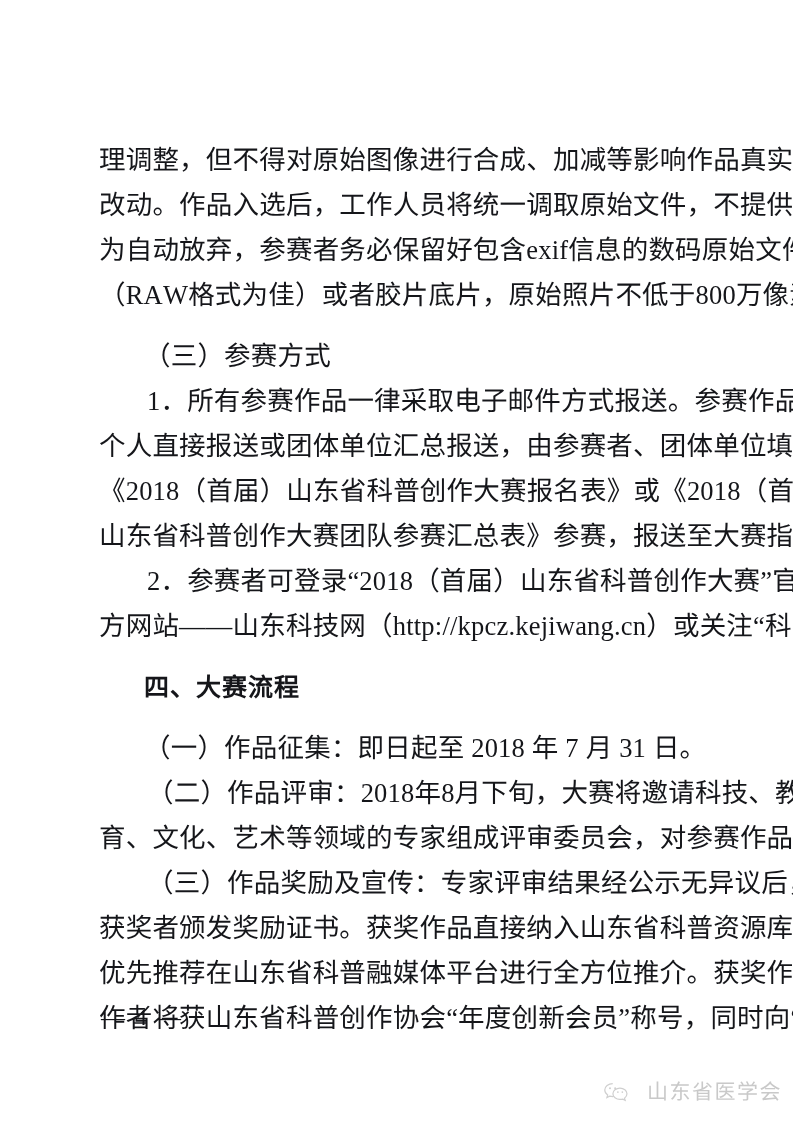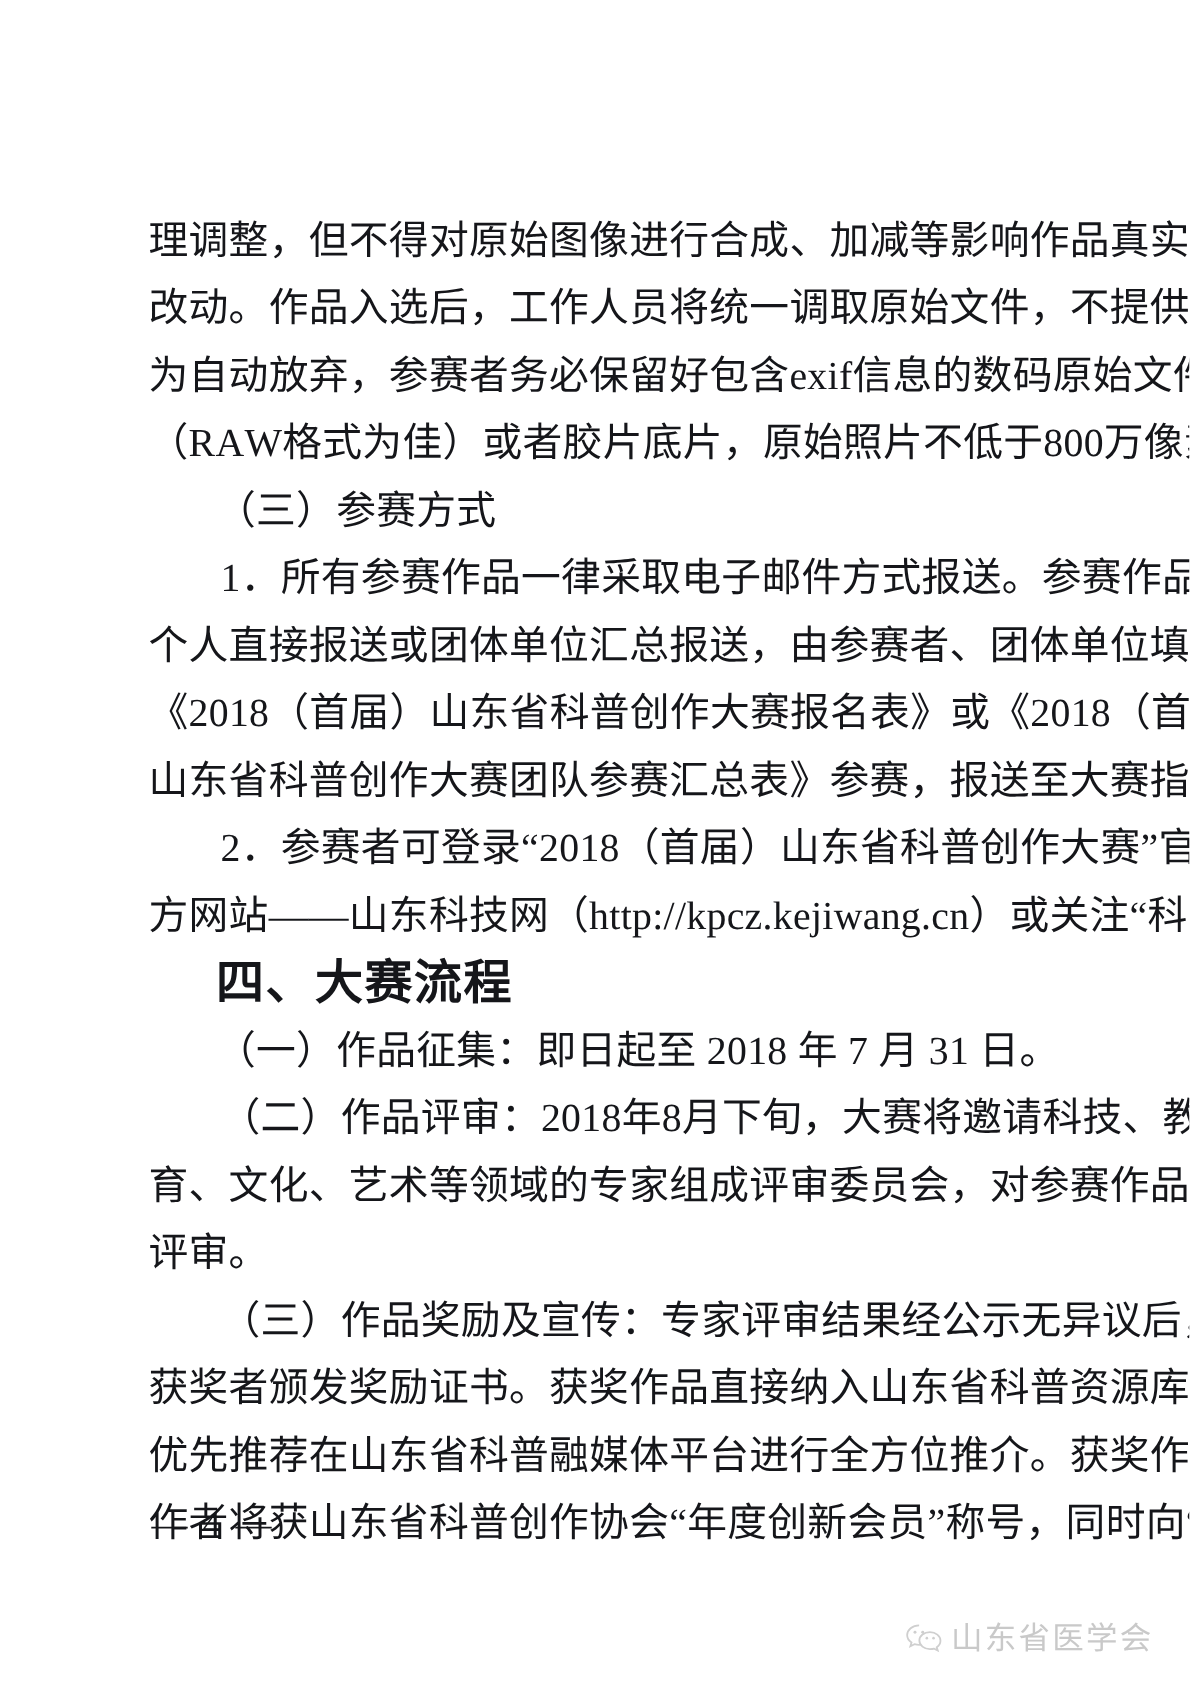--- a/index.html
+++ b/index.html
@@ -41,29 +41,30 @@
   .line.justify {
     display: flex;
     justify-content: space-between;
   }
   .line.justify > .ch {
     display: inline-block;
   }
 
   .line.indent {
     padding-left: 45px;
+    margin-top: 16px;
   }
   .line.indent2 {
     padding-left: 48px;
   }
 
   .line.bold {
     font-weight: bold;
     font-family: "DejaVu Sans", "Liberation Sans", sans-serif;
-    font-size: 32px;
+    font-size: 25px;
     letter-spacing: 1px;
   }
 
   
   .page-number {
     position: absolute;
     left: 101px;
     top: 1002px;
     font-size: 24px;
     line-height: 30px;
@@ -73,21 +74,21 @@
     white-space: nowrap;
   }
 
   
   .watermark {
     position: absolute;
     left: 602px;
     top: 1080px;
     display: flex;
     align-items: center;
-    gap: 4px;
+    gap: 17px;
     opacity: 1;
   }
   .watermark .wm-icon {
     width: 28px;
     height: 24px;
     flex: 0 0 auto;
     display: block;
   }
   .watermark .wm-text {
     font-size: 21px;
@@ -470,21 +471,20 @@
         <span class="ch">委</span>
         <span class="ch">员</span>
         <span class="ch">会</span>
         <span class="ch">，</span>
         <span class="ch">对</span>
         <span class="ch">参</span>
         <span class="ch">赛</span>
         <span class="ch">作</span>
         <span class="ch">品</span>
       </div>
-      <div class="line">评审。</div>
       <div class="line indent2 justify">
         <span class="ch">（</span>
         <span class="ch">三</span>
         <span class="ch">）</span>
         <span class="ch">作</span>
         <span class="ch">品</span>
         <span class="ch">奖</span>
         <span class="ch">励</span>
         <span class="ch">及</span>
         <span class="ch">宣</span>

